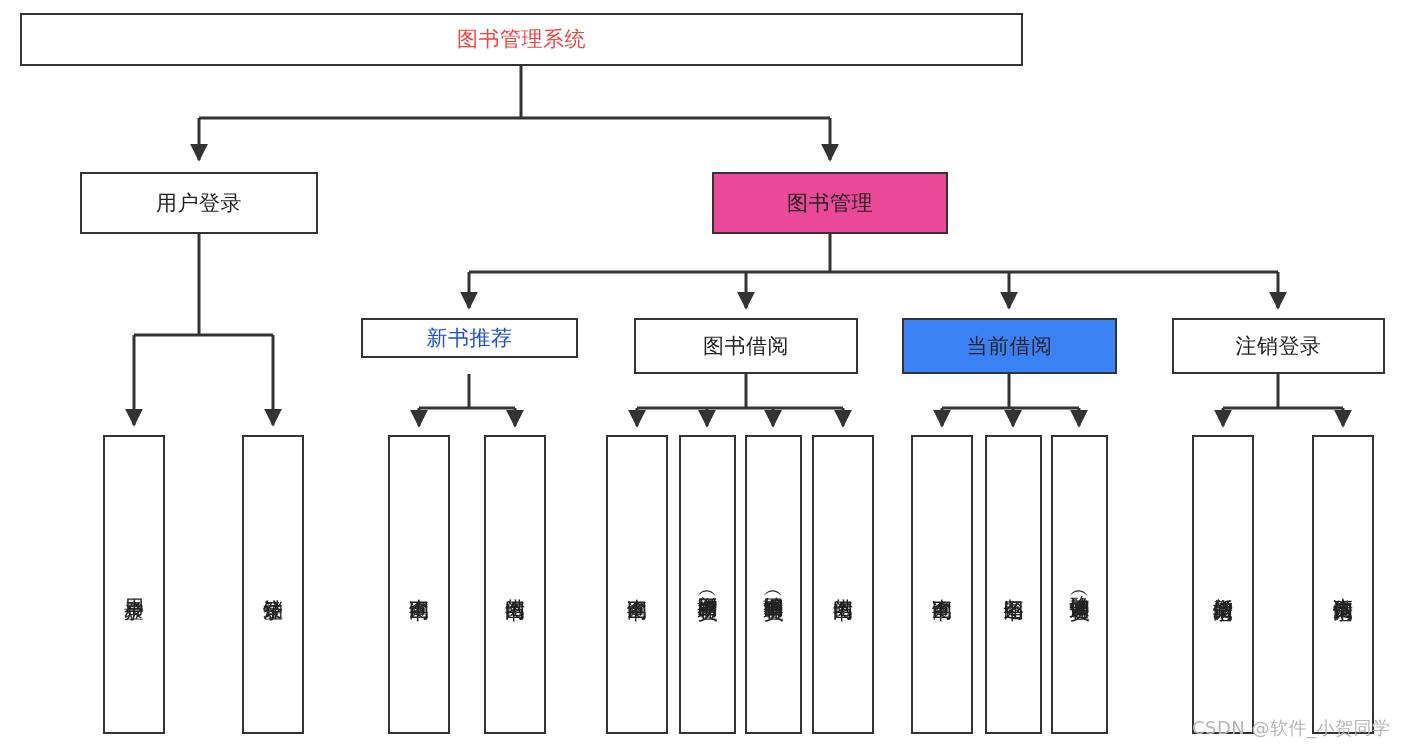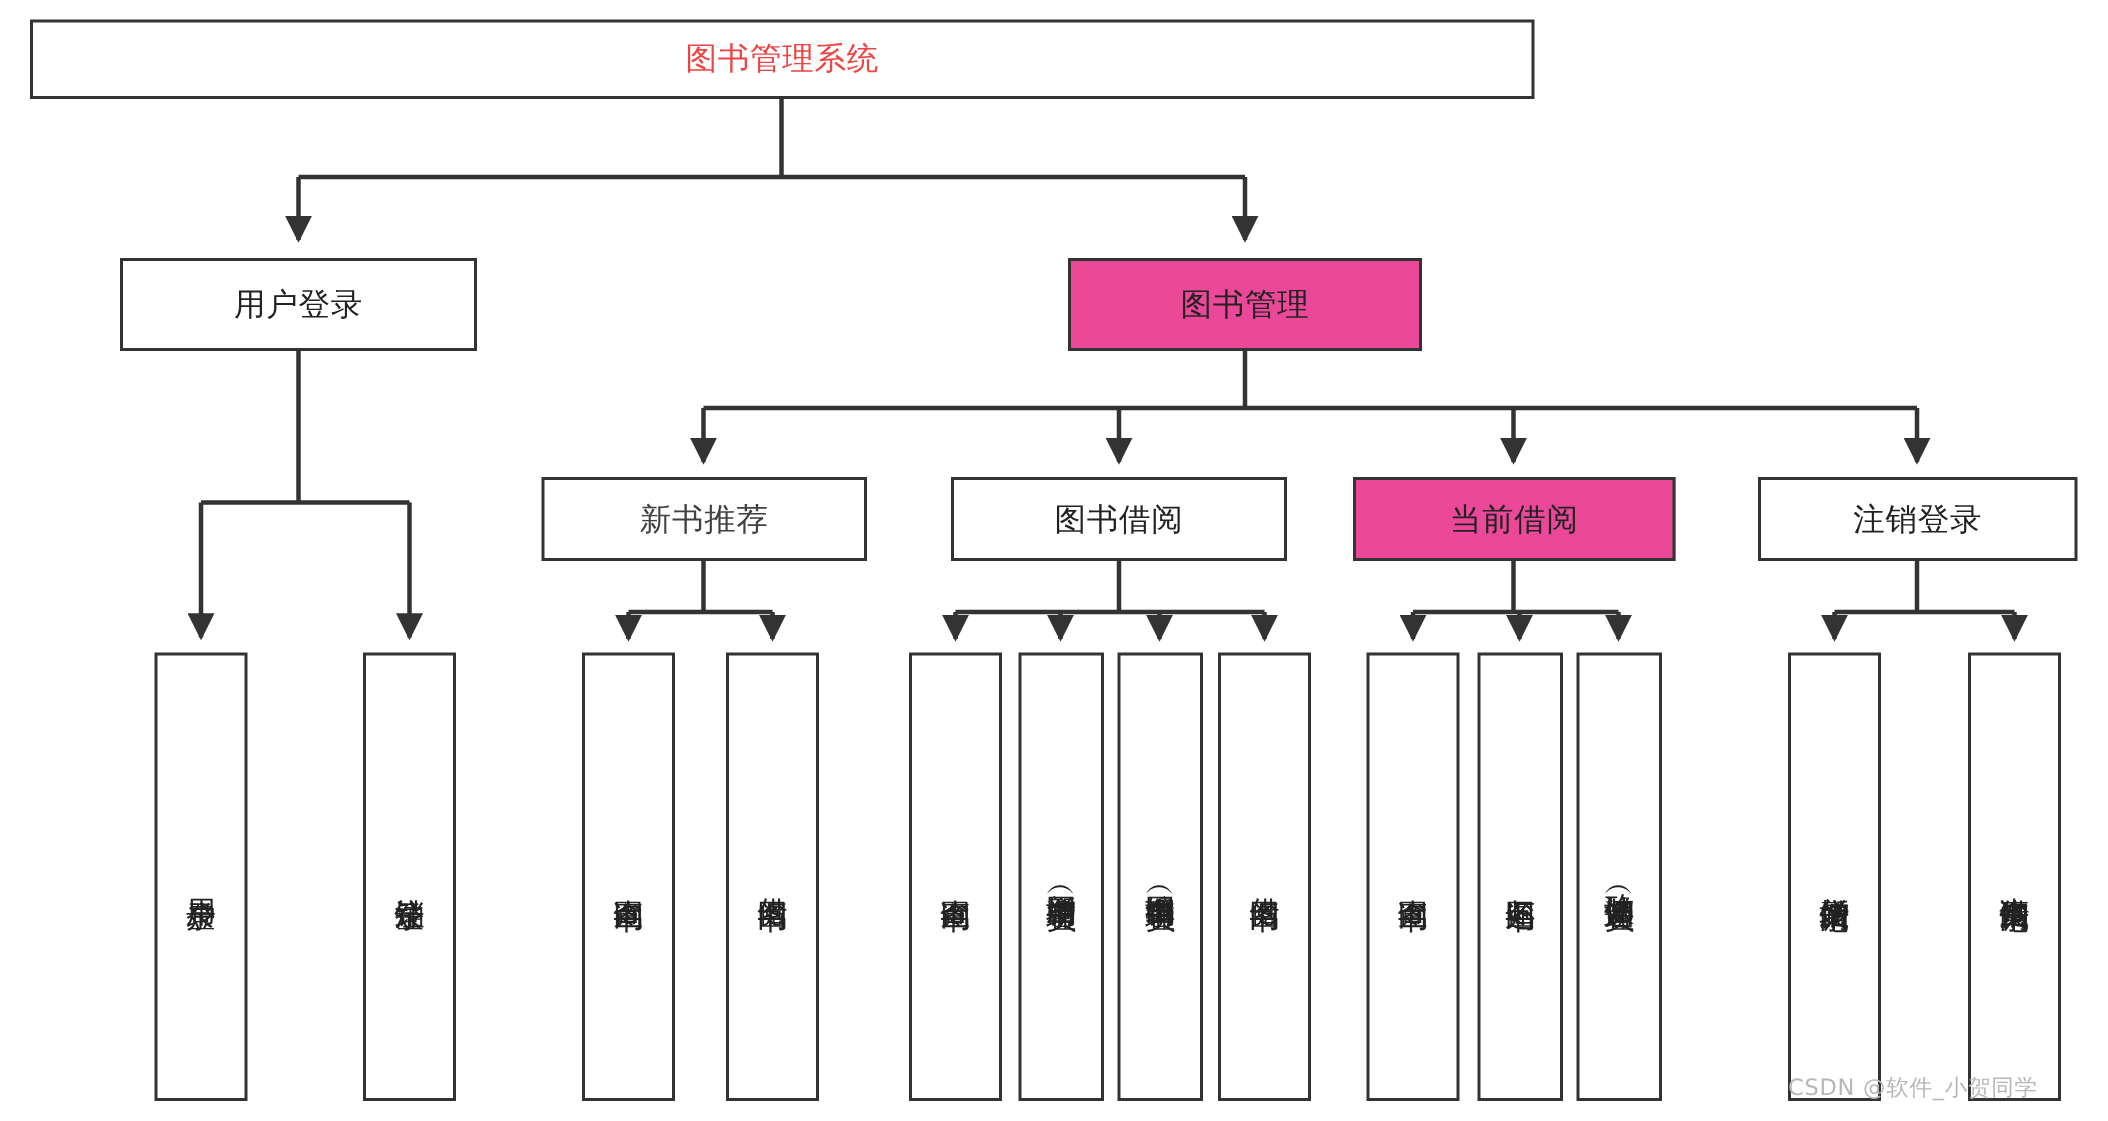--- a/index.html
+++ b/index.html
@@ -52,21 +52,21 @@
     padding-bottom: 4px;
   }
   .node.v .vlabel {
     writing-mode: vertical-rl;
     text-orientation: upright;
     white-space: nowrap;
   }
   .watermark {
     position: absolute;
     color: #b7b7b7;
-    font-size: 15px;
+    font-size: 18px;
     letter-spacing: 0.5px;
     white-space: nowrap;
     user-select: none;
   }
 </style>
 </head>
 <body>
 
 <div id="canvas">
 
@@ -124,27 +124,27 @@
     <span>图书管理系统</span>
   </div>
 
   <div class="node h" style="left: 80px; top: 172px; width: 238px; height: 62px; border-color: rgb(51, 51, 51); color: rgb(34, 34, 34); background: rgb(255, 255, 255);">
     <span>用户登录</span>
   </div>
   <div class="node h" style="left: 712px; top: 172px; width: 236px; height: 62px; border-color: rgb(51, 51, 51); color: rgb(34, 34, 34); background: #ec4899;">
     <span>图书管理</span>
   </div>
 
-  <div class="node h" style="left: 361px; top: 318px; width: 217px; height: 56px; border-color: rgb(51, 51, 51); color: #404040; background: rgb(255, 255, 255);">
+  <div class="node h" style="left: 361px; top: 318px; width: 217px; height: 40px; border-color: rgb(51, 51, 51); color: #1d4ed8; background: rgb(255, 255, 255);">
     <span>新书推荐</span>
   </div>
   <div class="node h" style="left: 634px; top: 318px; width: 224px; height: 56px; border-color: rgb(51, 51, 51); color: rgb(34, 34, 34); background: rgb(255, 255, 255);">
     <span>图书借阅</span>
   </div>
-  <div class="node h" style="left: 902px; top: 318px; width: 215px; height: 56px; border-color: rgb(51, 51, 51); color: rgb(34, 34, 34); background: #ec4899;">
+  <div class="node h" style="left: 902px; top: 318px; width: 215px; height: 56px; border-color: rgb(51, 51, 51); color: rgb(34, 34, 34); background: #3b82f6;">
     <span>当前借阅</span>
   </div>
   <div class="node h" style="left: 1172px; top: 318px; width: 213px; height: 56px; border-color: rgb(51, 51, 51); color: rgb(34, 34, 34); background: rgb(255, 255, 255);">
     <span>注销登录</span>
   </div>
 
   <div class="node v" style="left: 103px; top: 435px; width: 62px; height: 299px; border-color: rgb(51, 51, 51); color: rgb(34, 34, 34); background: rgb(255, 255, 255);">
     <span class="vlabel">用户登录</span>
   </div>
   <div class="node v" style="left: 242px; top: 435px; width: 62px; height: 299px; border-color: rgb(51, 51, 51); color: rgb(34, 34, 34); background: rgb(255, 255, 255);">

